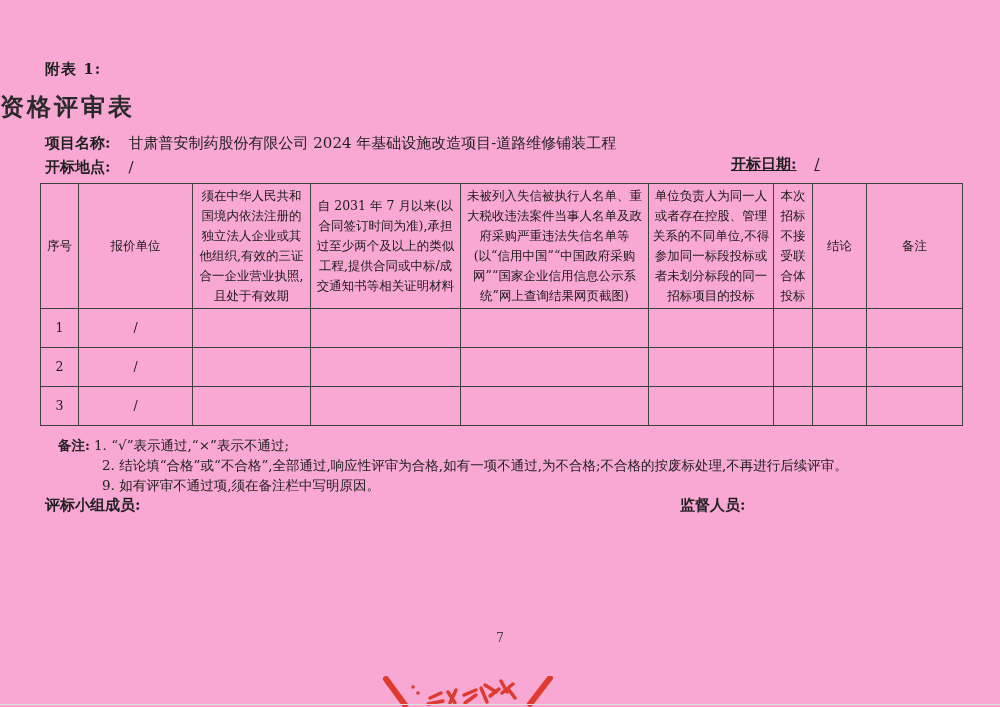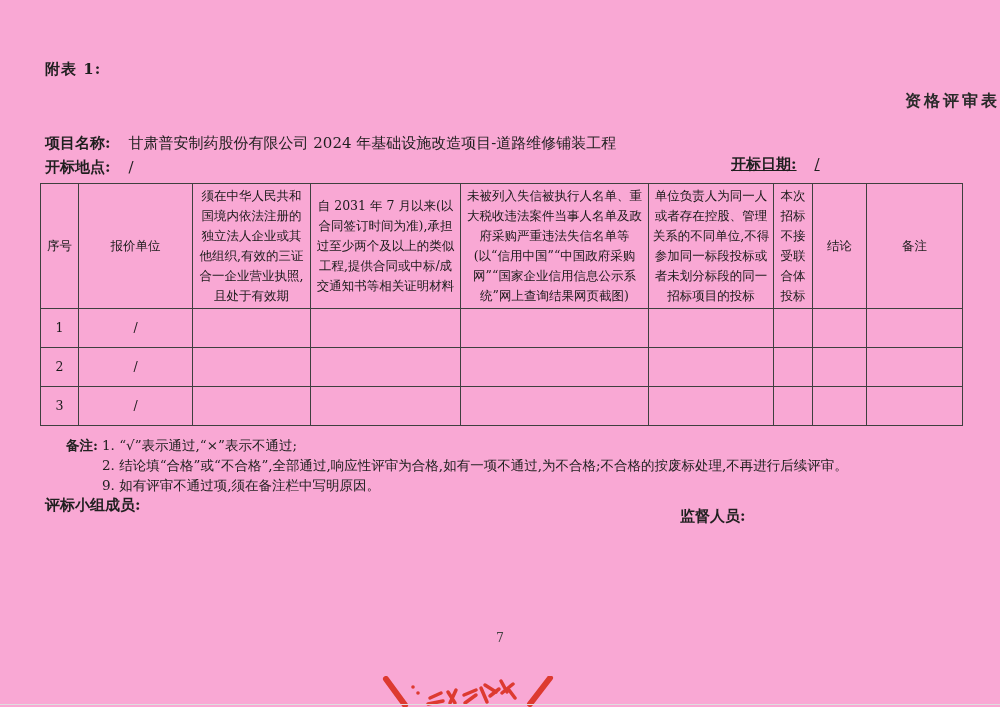--- a/index.html
+++ b/index.html
@@ -8,23 +8,23 @@
   .page {
     position: relative; width: 1000px; height: 707px;
     background: #f9a8d4; color: #1f1f1f; overflow: hidden;
   }
   .page::after { 
     content: ""; position: absolute; left: 0; right: 0; bottom: 2px;
     border-bottom: 1px solid #dedede;
   }
   .appendix { position: absolute; left: 45px; top: 60px; font-size: 15px; font-weight: 600; letter-spacing: 1px; }
   .doc-title {
-    position: absolute; left: 0; top: 91px; width: 100%; text-align: right;
+    position: absolute; left: 0; top: 91px; width: 100%; text-align: left;
     font-family: "DejaVu Sans", "Liberation Sans", sans-serif;
-    font-size: 16px; font-weight: 600; letter-spacing: 3px; color: #2a2a2a;
+    font-size: 24px; font-weight: 600; letter-spacing: 3px; color: #2a2a2a;
   }
   .meta-line { position: absolute; font-size: 15px; white-space: nowrap; }
   .meta-line .lbl { font-weight: 700; margin-top: 33px; }
   .project-line { left: 45px; top: 134px; }
   .location-line { left: 45px; top: 158px; }
   .date-line { left: 731px; top: 155px; text-decoration: underline; }
   .meta-line .val { margin-left: 18px; }
 
   table.review {
     position: absolute; left: 40px; top: 183px;
@@ -35,26 +35,26 @@
     font-size: 12.5px; line-height: 20px; color: #1a1a1a;
     word-break: break-all; padding: 2px 3px; overflow: hidden;
   }
   tr.hdr { height: 125px; }
   tr.datarow { height: 39px; }
   td.vert { padding: 2px 1px; line-height: 19px; }
   td.seq, td.unit { font-size: 13.5px; }
 
   .notes { position: absolute; left: 58px; top: 435px; font-size: 13.5px; line-height: 20px; color: #222; }
   .notes .nrow { white-space: nowrap; }
-  .notes .nlabel { font-weight: 700; margin-right: 4px; margin-left: 8px; }
+  .notes .nlabel { font-weight: 700; margin-right: 4px; }
   .notes .indent { padding-left: 44px; }
 
   .sign-line { position: absolute; top: 496px; font-size: 15px; font-weight: 700; }
   .committee { left: 45px; }
-  .supervisor { left: 680px; margin-top: 11px; }
+  .supervisor { left: 680px; }
 
   .page-number { position: absolute; left: 0; top: 630px; width: 100%; text-align: center; font-size: 12.5px; color: #444; }
 
   .stamp { position: absolute; left: 368px; top: 676px; width: 190px; height: 31px; }
 </style>
 </head>
 <body>
 
 <div class="page">
 

